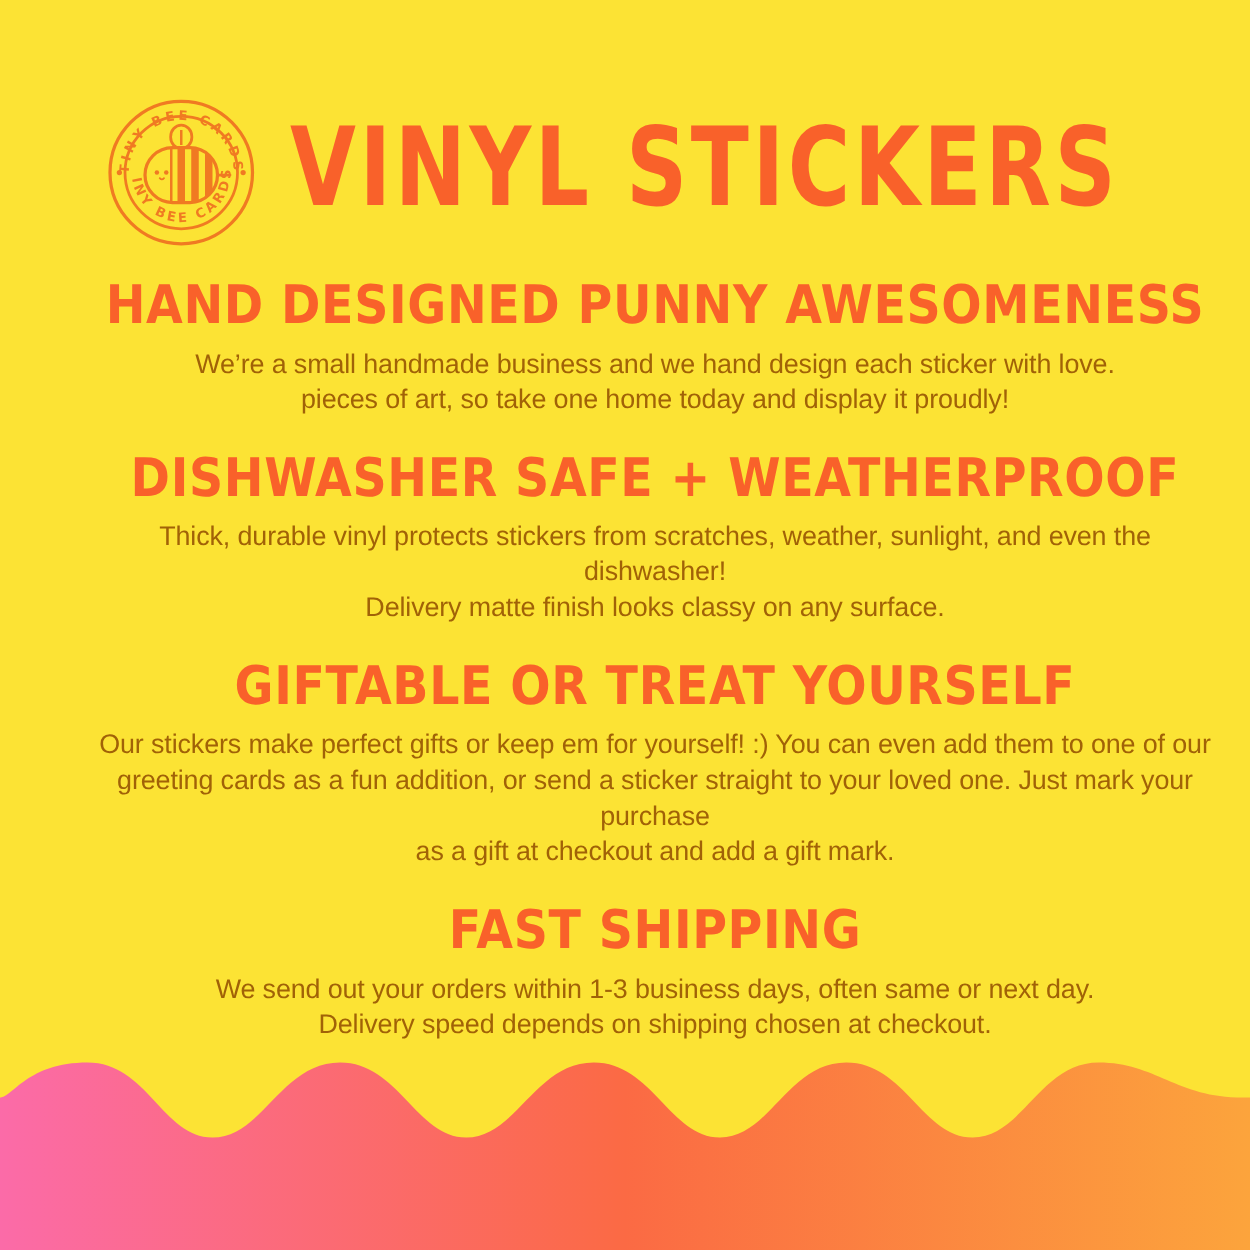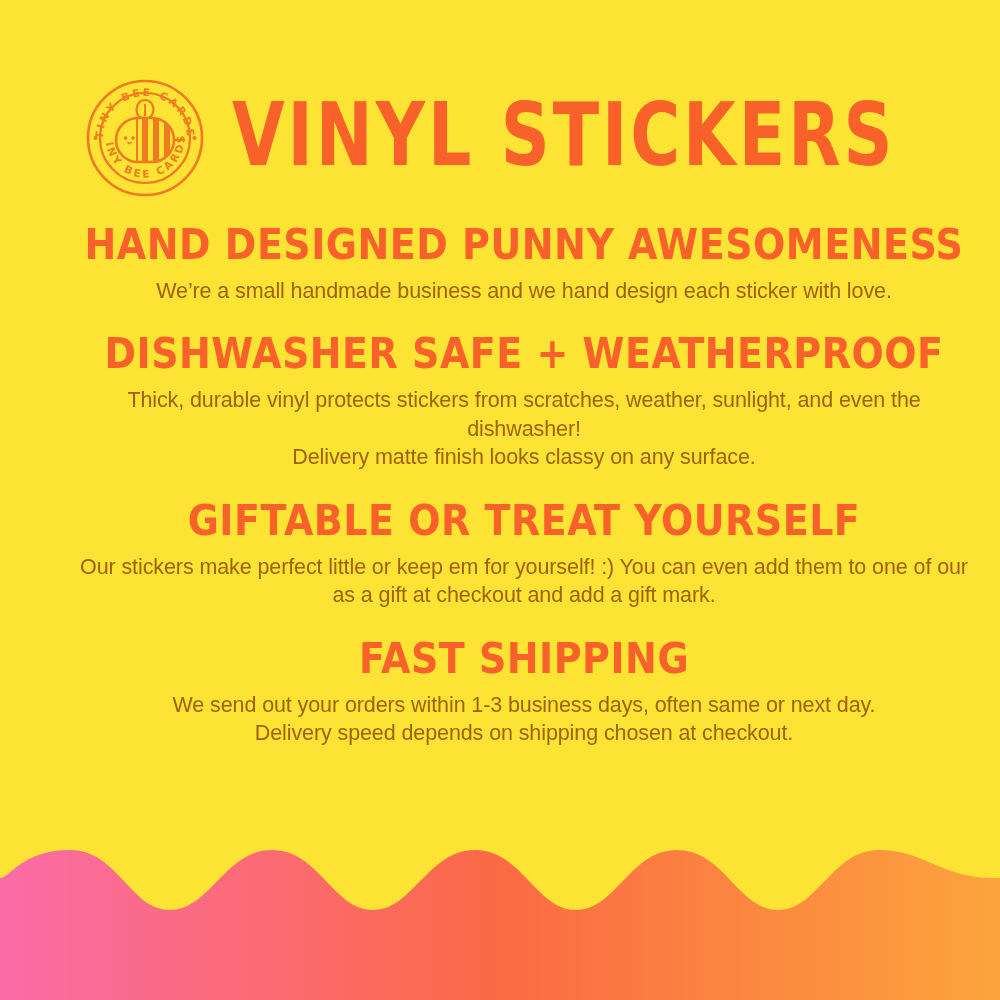--- a/index.html
+++ b/index.html
@@ -161,35 +161,37 @@
 
     <div id="main-title">VINYL STICKERS</div>
   </div>
 
   <div id="content">
 
     <div class="section">
       <div class="section-heading">HAND DESIGNED PUNNY AWESOMENESS</div>
       <div class="section-body">
         <p>We’re a small handmade business and we hand design each sticker with love.</p>
+        <p>pieces of art, so take one home today and display it proudly!</p>
       </div>
     </div>
 
     <div class="section">
       <div class="section-heading">DISHWASHER SAFE + WEATHERPROOF</div>
       <div class="section-body">
         <p>Thick, durable vinyl protects stickers from scratches, weather, sunlight, and even the dishwasher!</p>
         <p>Delivery matte finish looks classy on any surface.</p>
       </div>
     </div>
 
     <div class="section">
       <div class="section-heading">GIFTABLE OR TREAT YOURSELF</div>
       <div class="section-body">
-        <p>Our stickers make perfect little or keep em for yourself! :) You can even add them to one of our</p>
+        <p>Our stickers make perfect gifts or keep em for yourself! :) You can even add them to one of our</p>
+        <p>greeting cards as a fun addition, or send a sticker straight to your loved one. Just mark your purchase</p>
         <p>as a gift at checkout and add a gift mark.</p>
       </div>
     </div>
 
     <div class="section">
       <div class="section-heading">FAST SHIPPING</div>
       <div class="section-body">
         <p>We send out your orders within 1-3 business days, often same or next day.</p>
         <p>Delivery speed depends on shipping chosen at checkout.</p>
       </div>

